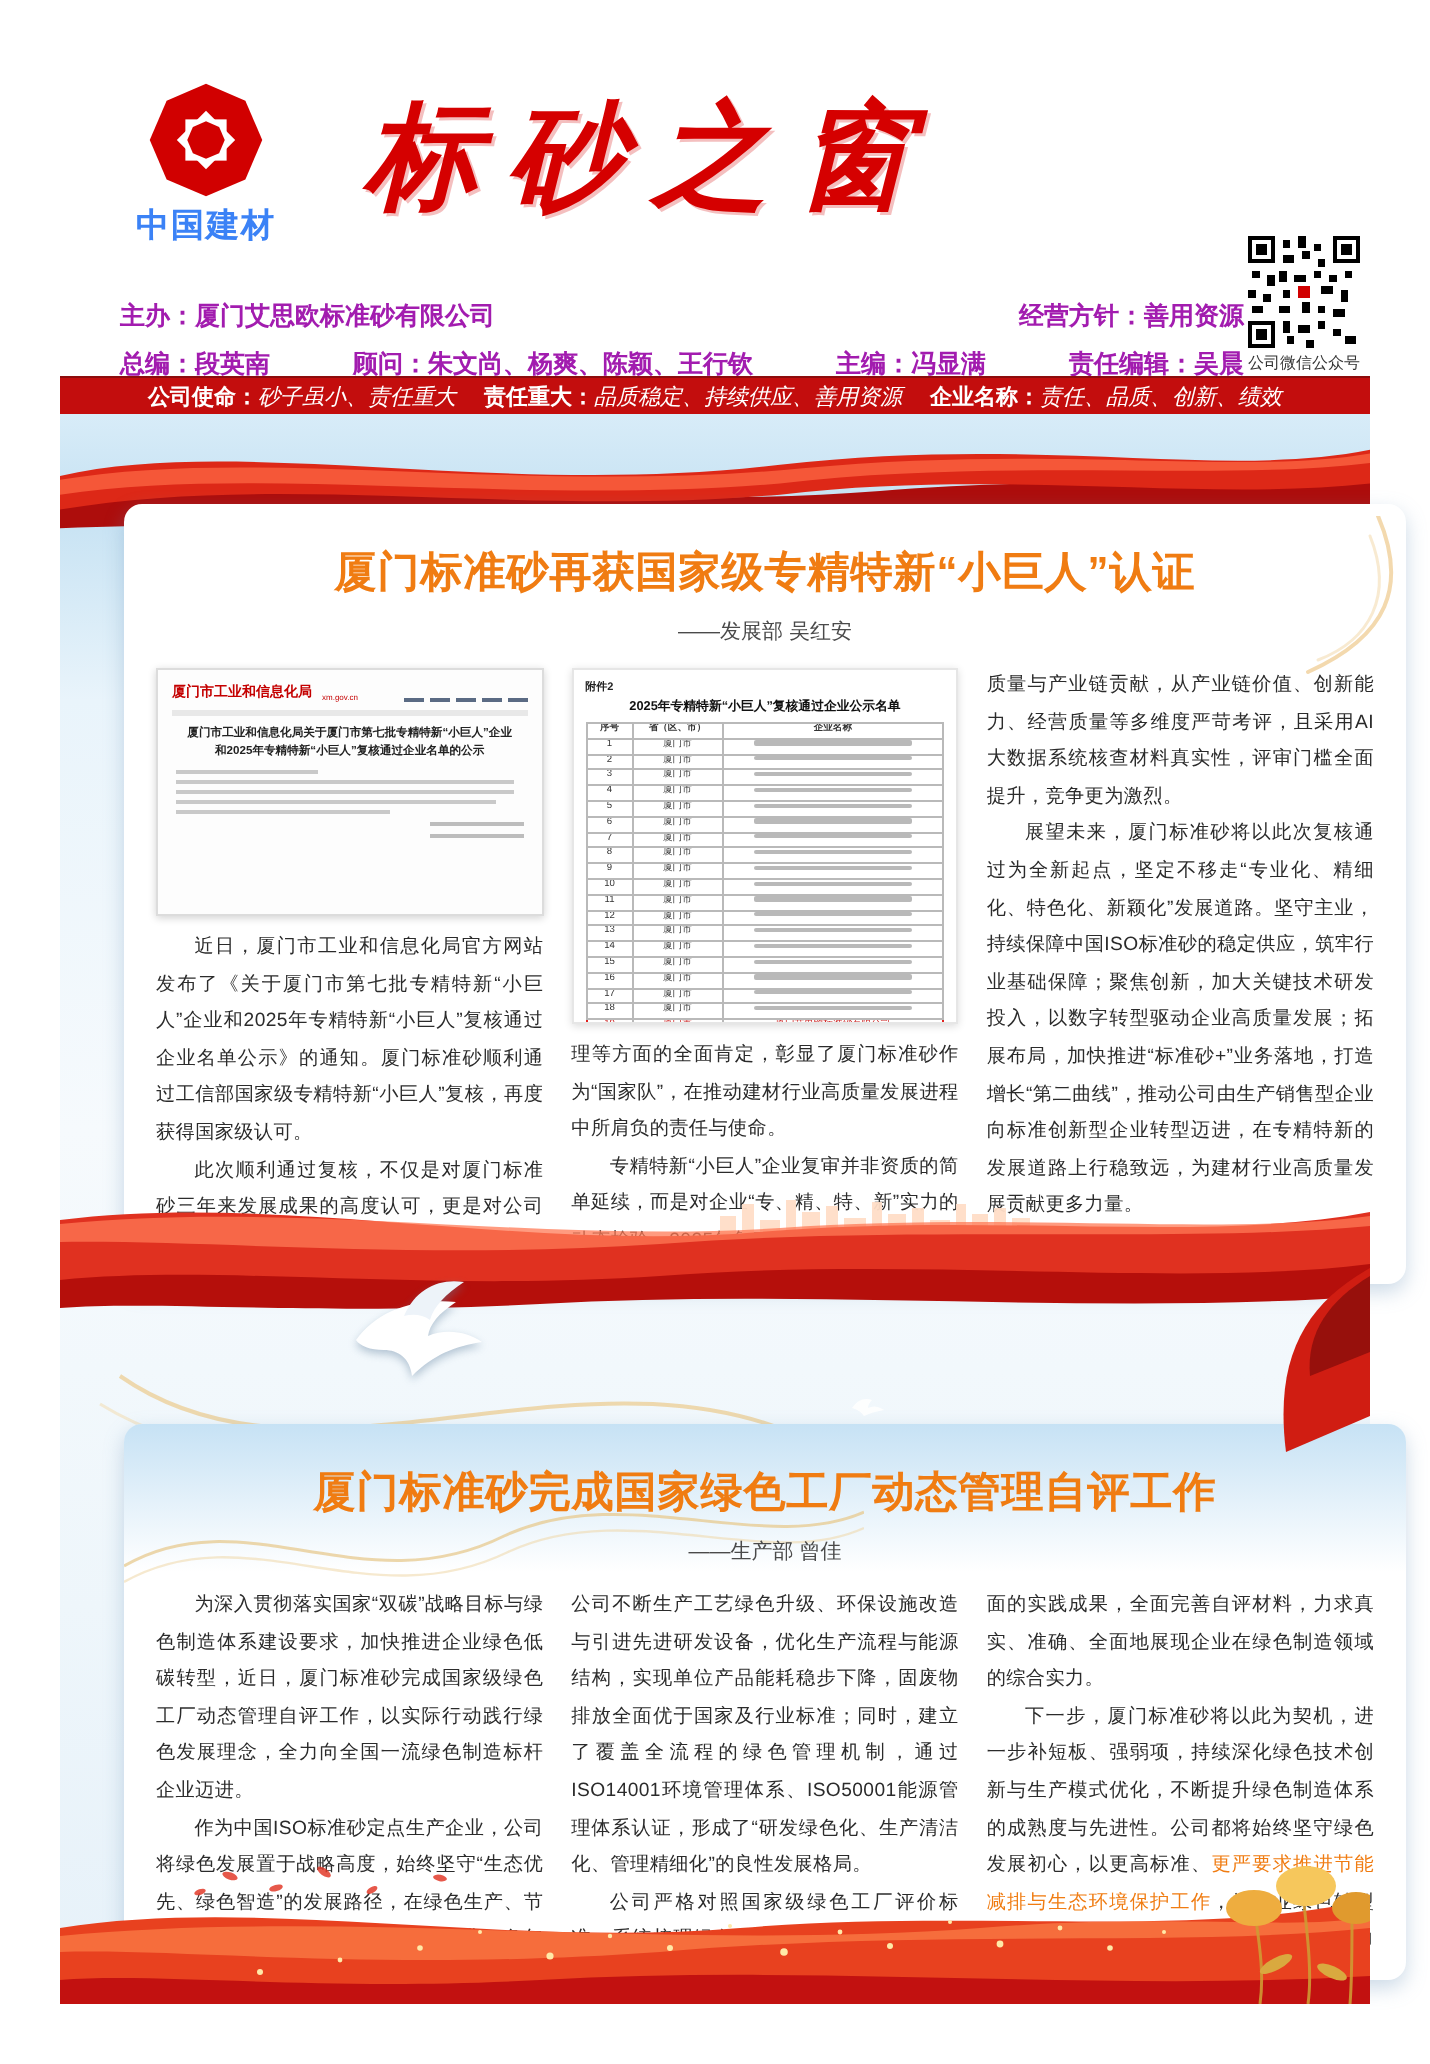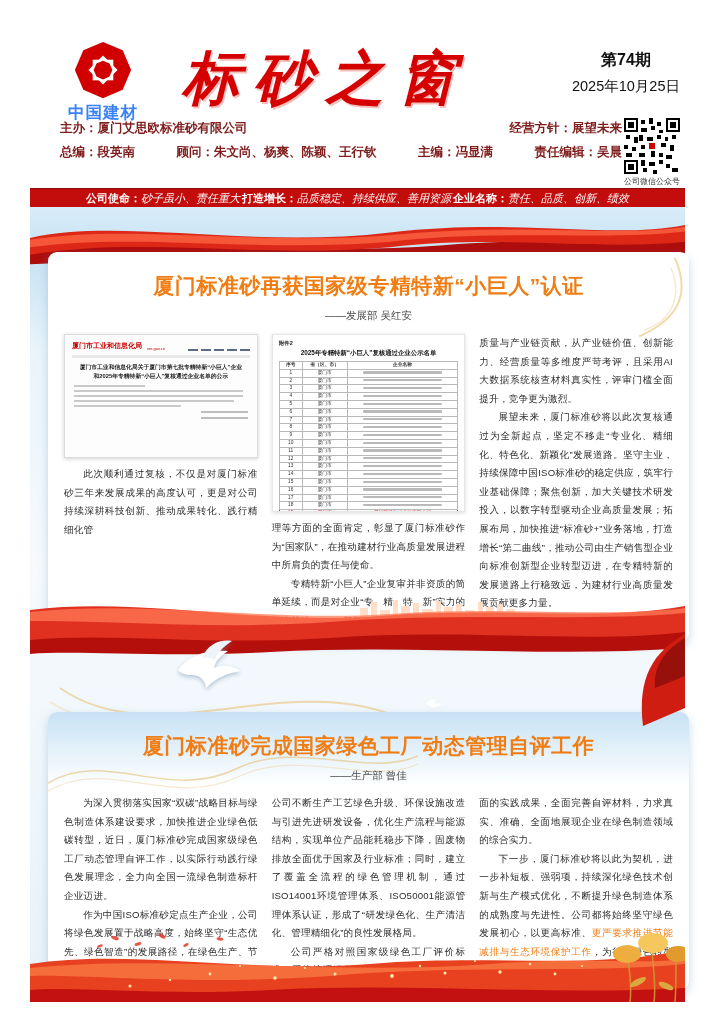--- a/index.html
+++ b/index.html
@@ -13,44 +13,44 @@
   .logo-text { color:#3b82f6; font-weight:bold; font-size:16.5px; letter-spacing:1px; margin-top:2px; }
   .masthead { position:absolute; left:118px; top:6px; width:356px; text-align:center;
               font-family:"DejaVu Serif","Liberation Serif",serif; font-style:italic; font-weight:bold;
               font-size:58px; color:#d50000; letter-spacing:14px; text-shadow:1.5px 1.5px 0 rgba(213,0,0,.25); white-space:nowrap; }
   .issue-block { position:absolute; right:0; top:16px; width:118px; text-align:center; color:#111; }
   .issue-no { font-size:16px; font-weight:bold; }
   .issue-date { font-size:14.5px; margin-top:6px; }
   .qr { position:absolute; right:2px; top:84px; width:62px; text-align:center; }
   .qr svg { display:block; margin:0 auto; background:#fff; }
   .qr-caption { font-size:8px; color:#333; margin-top:2px; white-space:nowrap; }
-  .info { position:absolute; left:30px; top:86px; width:562px; color:#7f1d1d; }
+  .info { position:absolute; left:30px; top:116px; width:562px; color:#a21caf; }
   .info-row { display:flex; justify-content:space-between; font-size:12.5px; font-weight:600; margin-bottom:7px; white-space:nowrap; }
   .info-item b { font-weight:700; }
 
   
   .banner { position:absolute; left:30px; top:188px; width:655px; height:19px; background:#c30d0d;
-            border-top:1.5px solid #8d0d0d; display:flex; align-items:center; justify-content:center; gap:2px;
+            border-top:1.5px solid #8d0d0d; display:flex; align-items:center; justify-content:center; gap:14px;
             color:#fff; font-size:11px; white-space:nowrap; }
   .banner b { font-weight:700; }
   .banner .script { font-family:"DejaVu Serif","Liberation Serif",serif; font-style:italic; }
 
   
   .content-bg { position:absolute; left:30px; top:207px; width:655px; height:795px; z-index:0;
                 background:linear-gradient(180deg,#d8ecf8 0%, #c6e2f3 6%, #e9f4fb 18%, #f6fafd 45%, #eef6fb 75%, #e6f1f9 100%); }
   .ribbon-top { position:absolute; left:30px; top:210px; width:655px; height:56px; z-index:1; }
   .gold-wave { position:absolute; left:40px; top:658px; width:560px; height:120px; z-index:1; }
   .ribbon-mid { position:absolute; left:30px; top:592px; width:655px; height:70px; z-index:3; }
   .drape { position:absolute; left:595px; top:634px; width:90px; height:92px; z-index:3; }
   .ribbon-bottom { position:absolute; left:30px; top:930px; width:655px; height:72px; z-index:3; }
   .dove { position:absolute; left:172px; top:634px; width:74px; height:62px; z-index:4; filter:drop-shadow(0 2px 2px rgba(100,130,160,.45)); }
   .dove-small { position:absolute; left:424px; top:694px; width:20px; height:14px; z-index:4; opacity:.9; }
 
   
-  .card { position:absolute; left:48px; width:641px; background:#ffffff; border-radius:9px;
+  .card { position:absolute; left:62px; width:641px; background:#ffffff; border-radius:9px;
           box-shadow:0 4px 10px rgba(110,150,185,.35); overflow:hidden; z-index:2; }
   .card1 { top:252px; height:390px; }
   .card2 { top:712px; height:278px; }
   .card2-sky { position:absolute; left:0; top:0; right:0; height:74px;
                background:linear-gradient(180deg, rgba(152,202,236,.55), rgba(255,255,255,0)); pointer-events:none; }
   .swoosh1 { position:absolute; right:4px; top:6px; width:70px; height:110px; }
   .goldlines2 { position:absolute; left:0; top:26px; width:370px; height:70px; }
   .a-title { position:relative; margin:20px 16px 0; text-align:center; color:#f07c12; font-size:21px; font-weight:bold; letter-spacing:.5px; }
   .a-byline { position:relative; text-align:center; font-size:10.5px; color:#4a4a4a; margin-top:9px; }
   .cols { position:relative; display:grid; grid-template-columns:1fr 1fr 1fr; gap:14px; padding:11px 16px 0; }
@@ -100,24 +100,20 @@
           <rect x="21" y="21" width="22" height="22"></rect>
           <rect x="21" y="21" width="22" height="22" transform="rotate(45 32 32)"></rect>
         </g>
         <polygon points="32,22 39,25 42,32 39,39 32,42 25,39 22,32 25,25" fill="#d10000"></polygon>
       </svg>
       <div class="logo-text">中国建材</div>
     </div>
 
     <div class="masthead">标砂之窗</div>
 
-    <div class="issue-block">
-      <div class="issue-no">第74期</div>
-      <div class="issue-date">2025年10月25日</div>
-    </div>
 
     <div class="qr">
       <svg width="56" height="56" viewBox="0 0 29 29" shape-rendering="crispEdges">
         <rect width="29" height="29" fill="#fff"></rect>
         <g fill="#000">
           <rect x="0" y="0" width="7" height="7"></rect>
             <rect x="22" y="0" width="7" height="7"></rect>
             <rect x="0" y="22" width="7" height="7"></rect>
         </g>
         <g fill="#fff">
@@ -161,34 +157,34 @@
             <rect x="15" y="27" width="2" height="2"></rect>
         </g>
         <rect x="13" y="13" width="3" height="3" fill="#d10000"></rect>
       </svg>
       <div class="qr-caption">公司微信公众号</div>
     </div>
 
     <div class="info">
       <div class="info-row">
         <span class="info-item"><b>主办：</b><span>厦门艾思欧标准砂有限公司</span></span>
-        <span class="info-item"><b>经营方针：</b><span>展望未来</span></span>
+        <span class="info-item"><b>经营方针：</b><span>善用资源</span></span>
       </div>
       <div class="info-row">
         <span class="info-item"><b>总编：</b><span>段英南</span></span>
         <span class="info-item"><b>顾问：</b><span>朱文尚、杨爽、陈颖、王行钦</span></span>
         <span class="info-item"><b>主编：</b><span>冯显满</span></span>
         <span class="info-item"><b>责任编辑：</b><span>吴晨</span></span>
       </div>
     </div>
   </div>
 
   <div class="banner">
     <span><b>公司使命：</b><span class="script">砂子虽小、责任重大</span></span>
-    <span><b>打造增长：</b><span class="script">品质稳定、持续供应、善用资源</span></span>
+    <span><b>责任重大：</b><span class="script">品质稳定、持续供应、善用资源</span></span>
     <span><b>企业名称：</b><span class="script">责任、品质、创新、绩效</span></span>
   </div>
 
   <div class="content-bg"></div>
 
   <svg class="ribbon-top" viewBox="0 0 655 60" preserveAspectRatio="none">
     <path fill="#ad0d0c" d="M0,44 C130,26 270,50 410,38 C520,28 600,40 655,30 L655,46 C540,54 420,46 300,54 C180,60 80,54 0,58 Z"></path>
     <path fill="#dd2817" d="M0,30 C90,8 220,42 360,24 C490,8 580,32 655,16 L655,34 C570,44 470,26 360,40 C230,52 110,28 0,48 Z"></path>
     <path fill="#ff6b47" opacity="0.7" d="M0,32 C100,14 230,40 370,26 C500,13 590,30 655,18 L655,23 C580,33 470,20 360,34 C230,46 100,24 0,40 Z"></path>
   </svg>
@@ -222,20 +218,21 @@
           <div class="shot-crumb"></div>
           <div class="shot-title">厦门市工业和信息化局关于厦门市第七批专精特新“小巨人”企业和2025年专精特新“小巨人”复核通过企业名单的公示</div>
           <div class="shot-line w40"></div>
           <div class="shot-line w95"></div>
           <div class="shot-line w95"></div>
           <div class="shot-line w90"></div>
           <div class="shot-line w60"></div>
           <div class="shot-sign"></div>
           <div class="shot-sign"></div>
         </div>
+        <p class="ind">近日，厦门市工业和信息化局官方网站发布了《关于厦门市第七批专精特新“小巨人”企业和2025年专精特新“小巨人”复核通过企业名单公示》的通知。厦门标准砂顺利通过工信部国家级专精特新“小巨人”复核，再度获得国家级认可。</p>
         <p class="ind">此次顺利通过复核，不仅是对厦门标准砂三年来发展成果的高度认可，更是对公司持续深耕科技创新、推动成果转化、践行精细化管</p>
       </div>
       <div>
         <div class="attach">
           <div class="attach-label">附件2</div>
           <div class="attach-title">2025年专精特新“小巨人”复核通过企业公示名单</div>
           <table>
             <colgroup>
                 <col class="c1">
                 <col class="c2">

